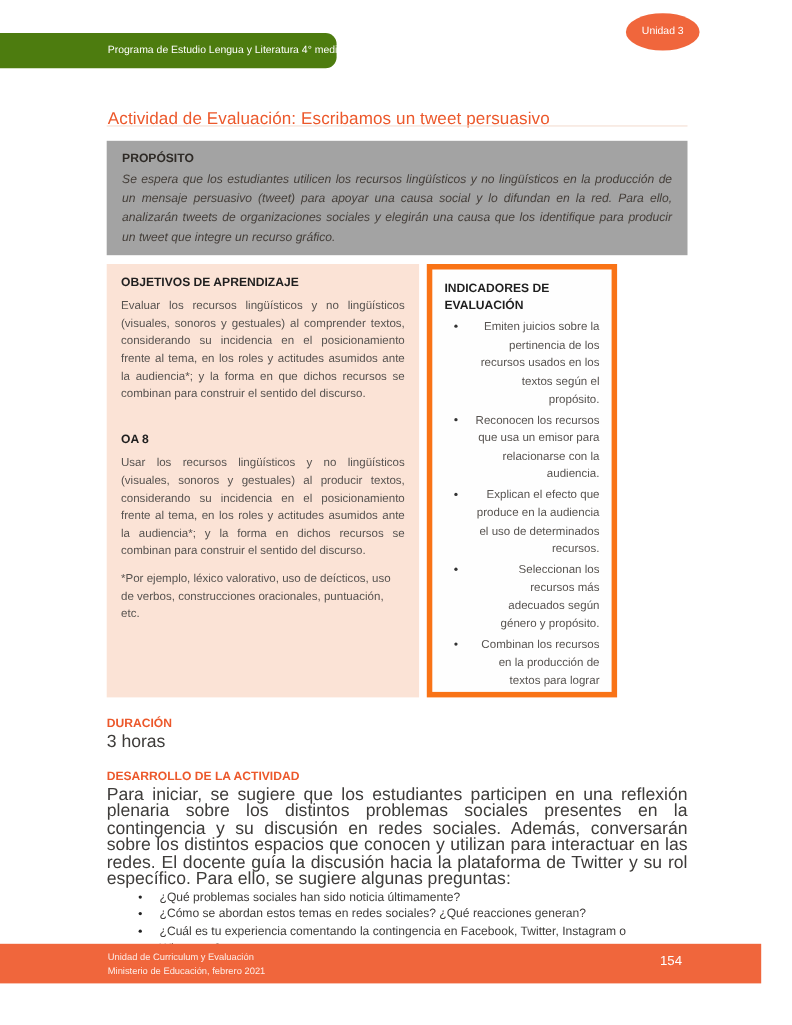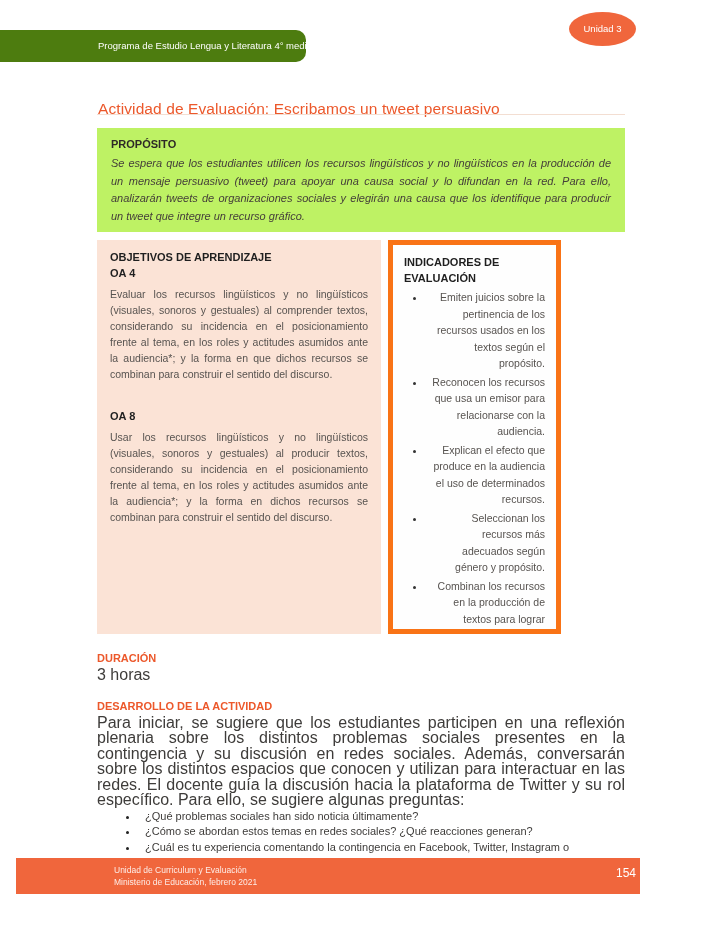--- a/index.html
+++ b/index.html
@@ -30,21 +30,21 @@
     font-size:15.5px;font-weight:400;color:#EC582B;letter-spacing:.1px;
   }
   .divider{
     position:absolute;top:114px;left:97px;width:528px;height:1px;
     background:#F3DED2;
   }
 
   
   .proposito{
     position:absolute;top:128px;left:97px;width:528px;height:104px;
-    background:#bef264;box-sizing:border-box;padding:8px 14px;overflow:hidden;
+    background:#a3a3a3;box-sizing:border-box;padding:8px 14px;overflow:hidden;
   }
   .proposito .box-heading{font-size:11px;font-weight:bold;color:#2E2A26;margin-bottom:3px;}
   .proposito .box-body{
     margin:0;font-size:11px;line-height:17.5px;color:#443E39;
     text-align:justify;
     font-style:italic;
   }
 
   
   .columns{
@@ -83,21 +83,21 @@
   .mt{margin-top:15px;}
   .justify{text-align:justify;}
   .questions{margin:1px 0 0 14px;padding-left:28px;}
   .questions li{
     font-size:11px;line-height:15.5px;color:#3E3C3A;padding-left:6px;
   }
   .questions li::marker{color:#222;}
 
   
   .footer{
-    position:absolute;top:858px;left:16px;width:624px;height:36px;
+    position:absolute;top:858px;left:0;width:692px;height:36px;
     background:#F0663C;box-sizing:border-box;padding:6px 0 0 98px;
   }
   .footer .f-line{font-size:8.5px;line-height:12px;color:rgba(255,255,255,0.88);}
   .footer .f-page{
     position:absolute;top:8px;left:600px;
     font-size:12px;color:#ffffff;
   }
 </style>
 </head>
 <body>
@@ -111,24 +111,24 @@
   <div class="divider"></div>
 
   <section class="proposito">
     <div class="box-heading">PROPÓSITO</div>
     <p class="box-body">Se espera que los estudiantes utilicen los recursos lingüísticos y no lingüísticos en la producción de un mensaje persuasivo (tweet) para apoyar una causa social y lo difundan en la red. Para ello, analizarán tweets de organizaciones sociales y elegirán una causa que los identifique para producir un tweet que integre un recurso gráfico.</p>
   </section>
 
   <section class="columns">
     <div class="col-left">
       <div class="box-heading">OBJETIVOS DE APRENDIZAJE</div>
-      <div class="oa-code">OA 4</div>
       <p class="col-body">Evaluar los recursos lingüísticos y no lingüísticos (visuales, sonoros y gestuales) al comprender textos, considerando su incidencia en el posicionamiento frente al tema, en los roles y actitudes asumidos ante la audiencia*; y la forma en que dichos recursos se combinan para construir el sentido del discurso.</p>
       <div class="oa-code oa6">OA 8</div>
       <p class="col-body">Usar los recursos lingüísticos y no lingüísticos (visuales, sonoros y gestuales) al producir textos, considerando su incidencia en el posicionamiento frente al tema, en los roles y actitudes asumidos ante la audiencia*; y la forma en dichos recursos se combinan para construir el sentido del discurso.</p>
+      <p class="footnote">*Por ejemplo, léxico valorativo, uso de deícticos, uso de verbos, construcciones oracionales, puntuación, etc.</p>
     </div>
     <div class="col-right">
       <div class="box-heading">INDICADORES DE EVALUACIÓN</div>
       <ul class="ind-list">
         <li>Emiten juicios sobre la pertinencia de los recursos usados en los textos según el propósito.</li>
         <li>Reconocen los recursos que usa un emisor para relacionarse con la audiencia.</li>
         <li>Explican el efecto que produce en la audiencia el uso de determinados recursos.</li>
         <li>Seleccionan los recursos más adecuados según género y propósito.</li>
         <li>Combinan los recursos en la producción de textos para lograr determinados efectos en la audiencia.</li>
       </ul>

